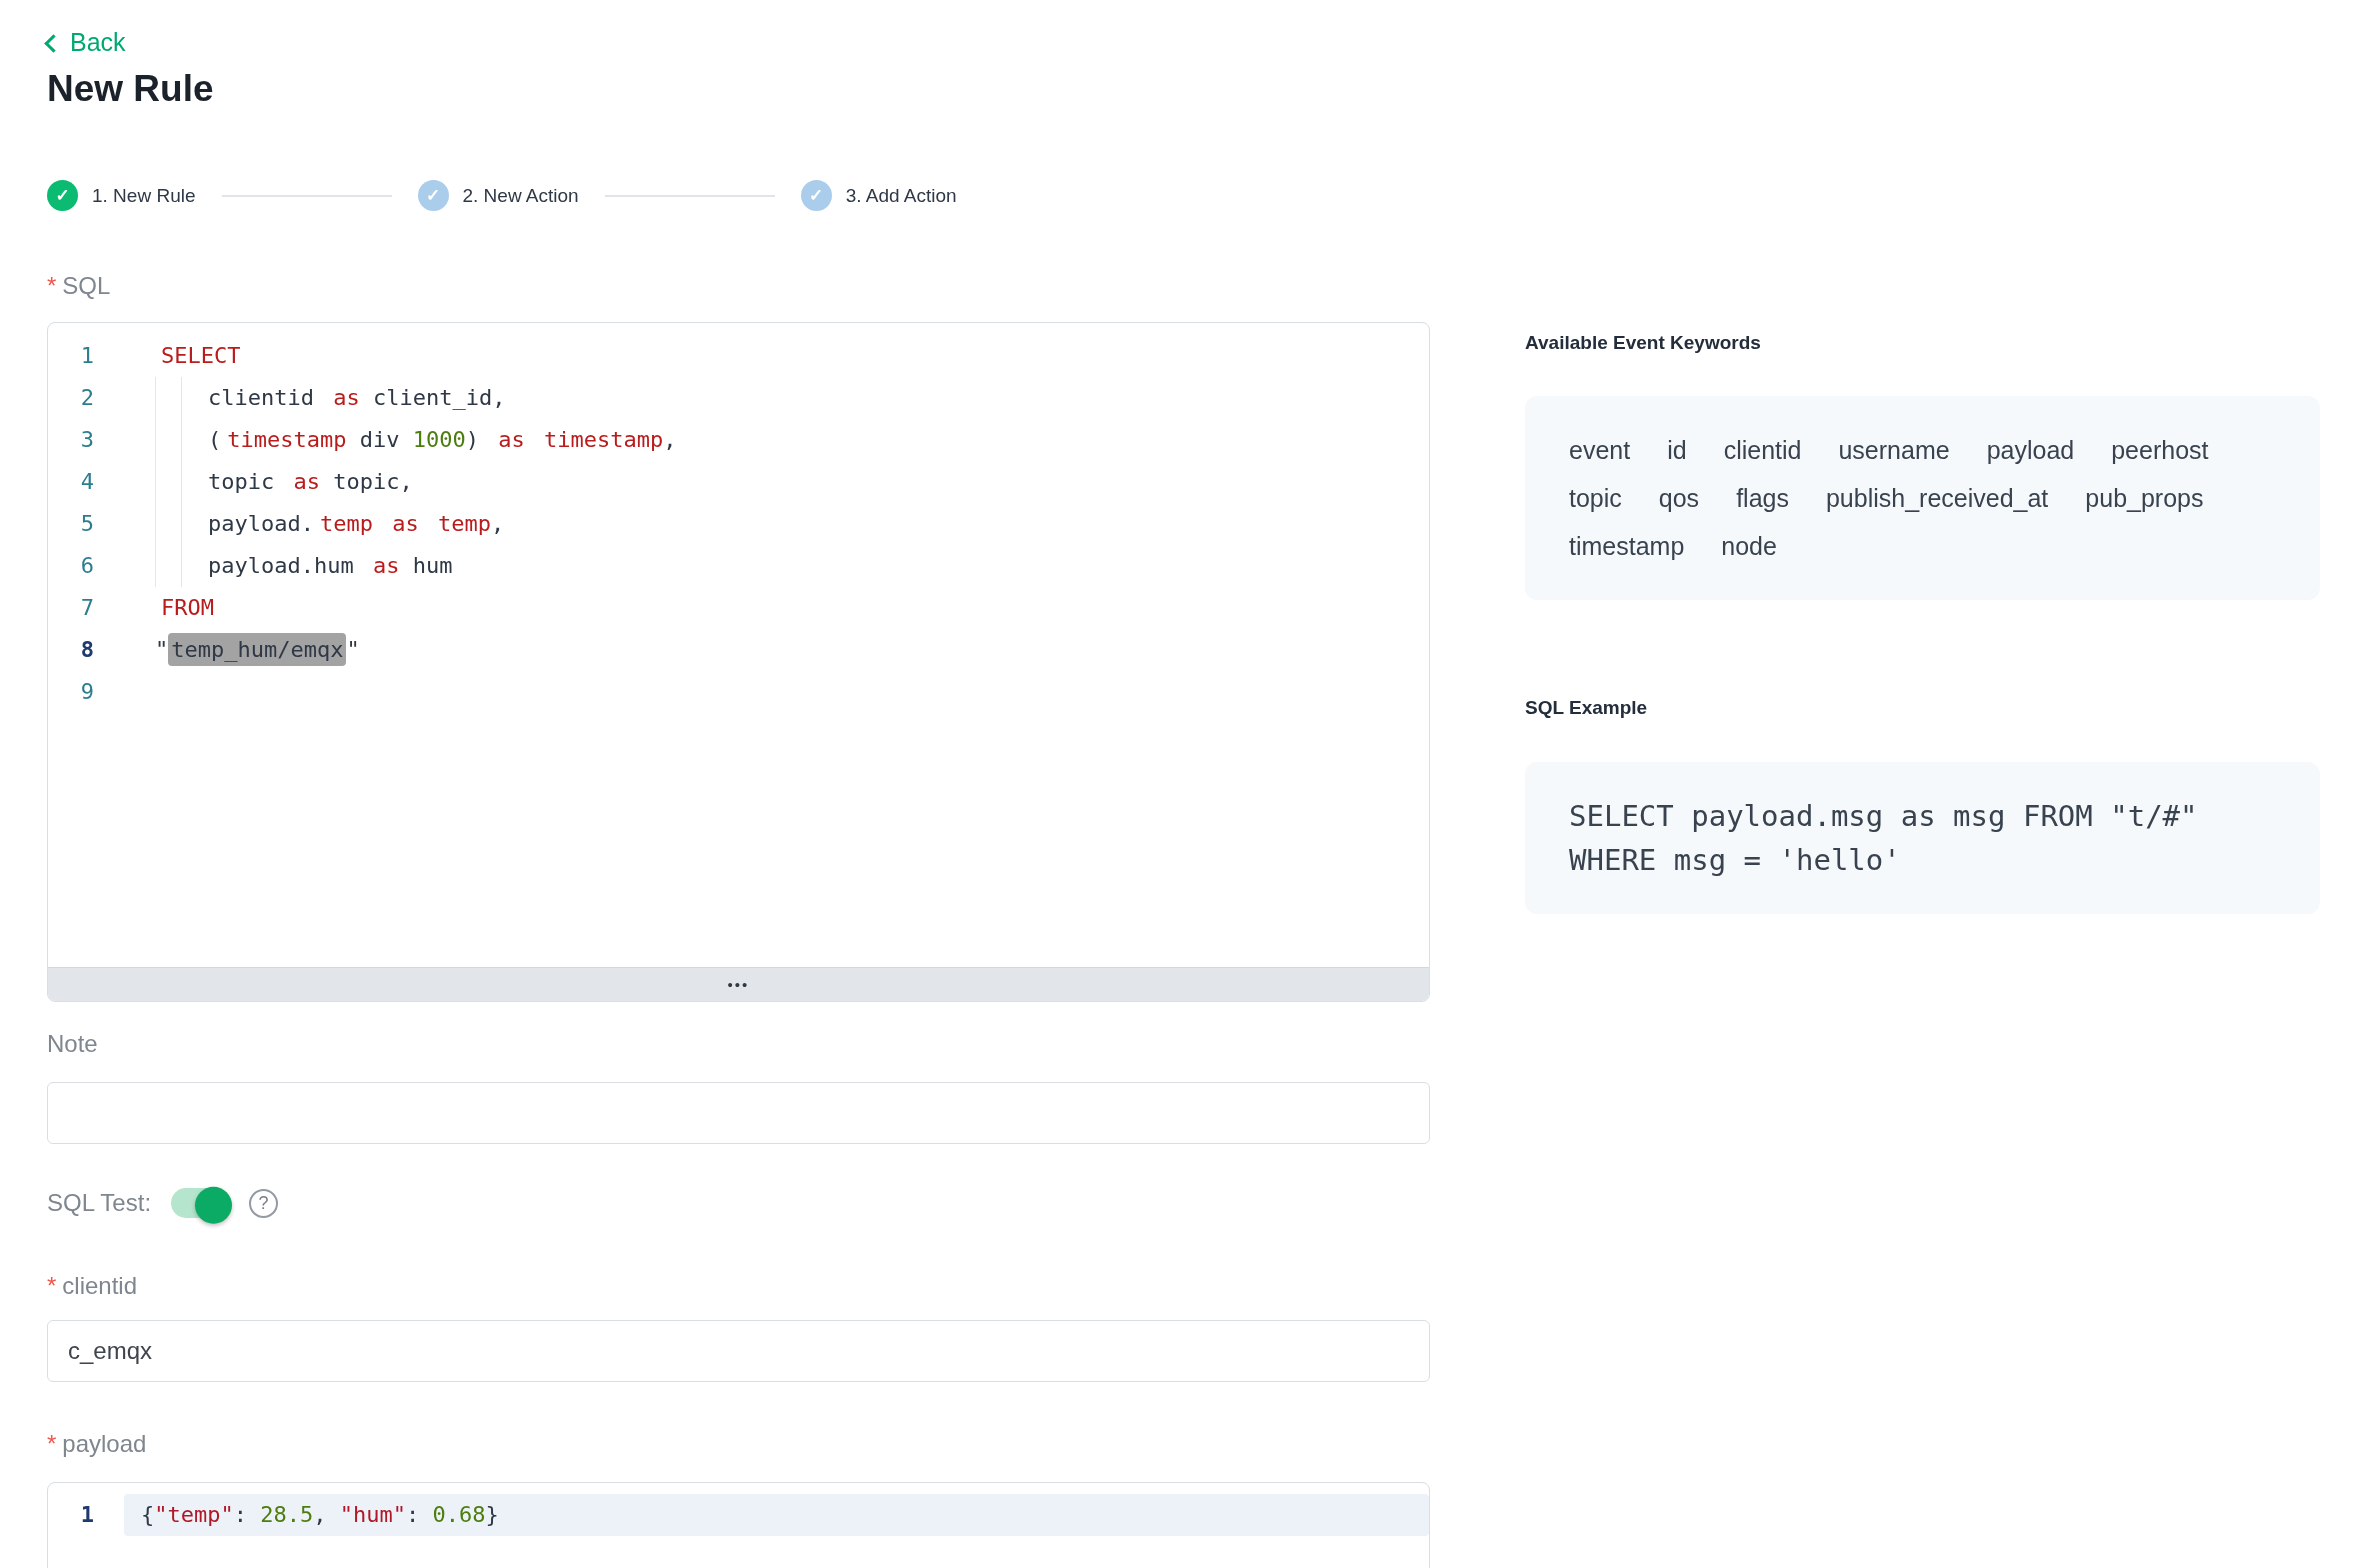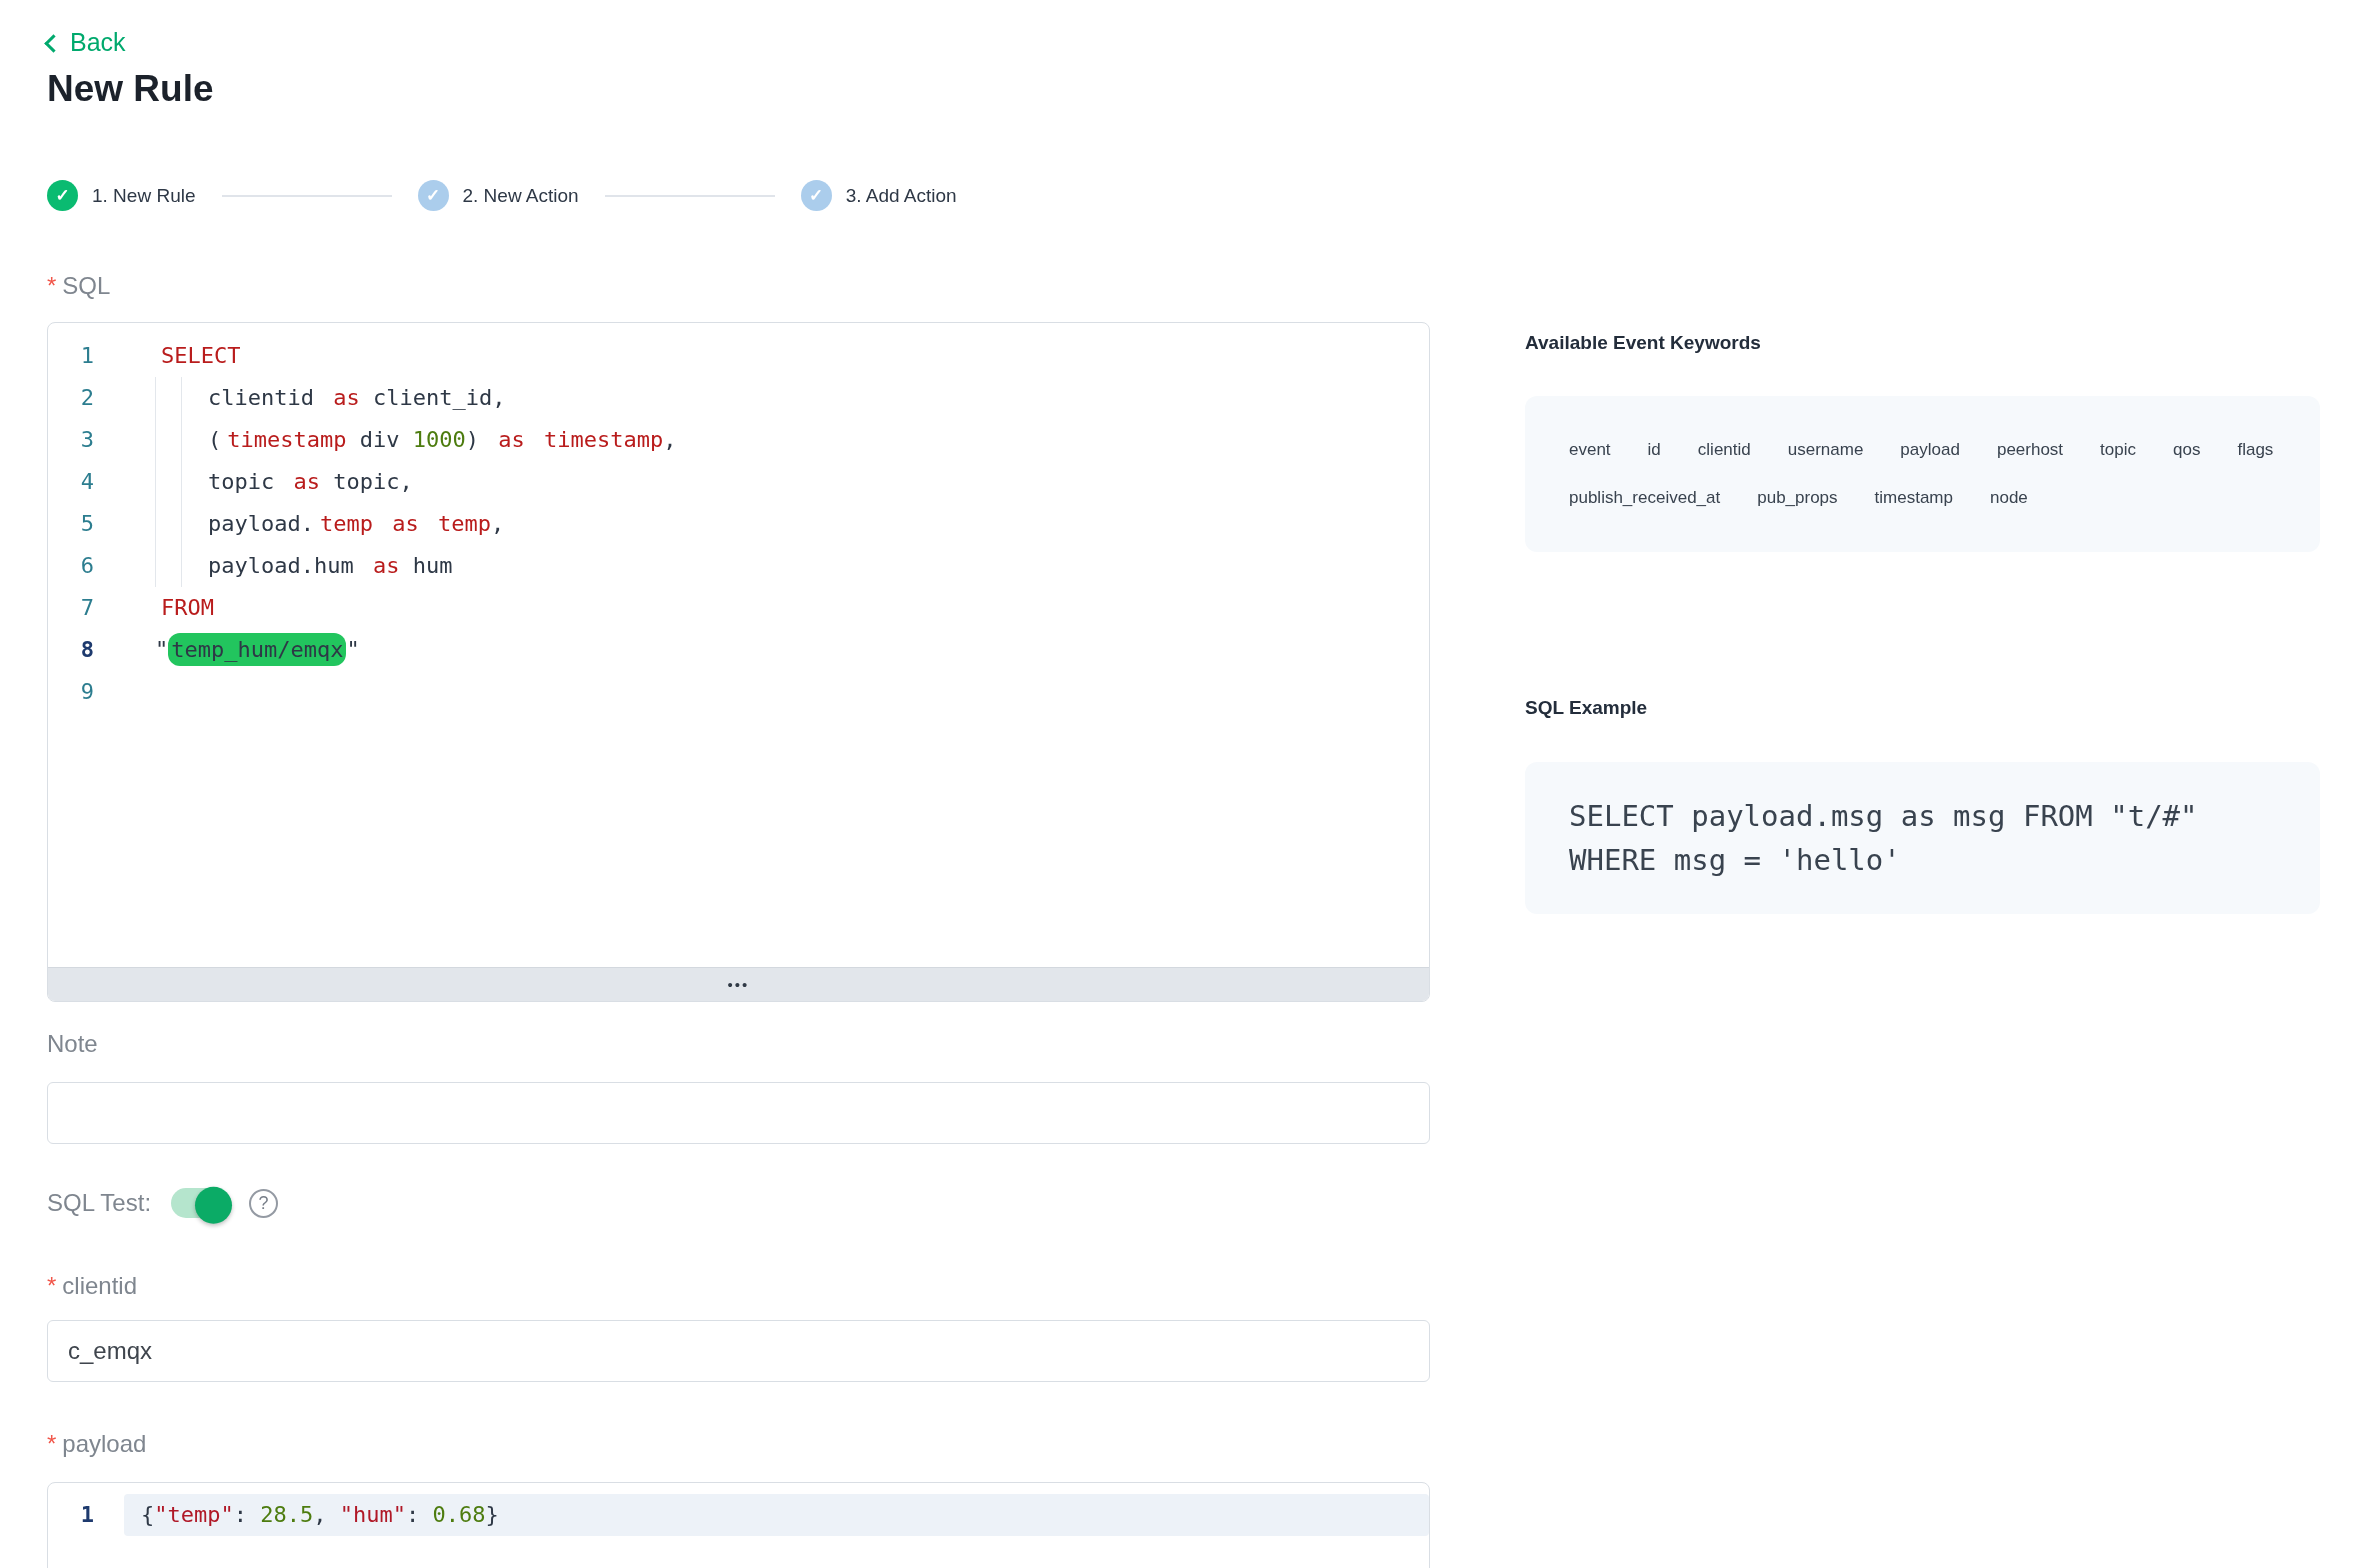--- a/index.html
+++ b/index.html
@@ -34,21 +34,21 @@
   .editor-body { height:644px; padding-top:12px; font-family:"DejaVu Sans Mono", monospace;
                  font-size:22px; line-height:42px; }
   .cm-line { display:flex; position:relative; }
   .gutter { width:46px; flex:none; text-align:right; color:#2c7d8f; z-index:1; }
   .cm-line.active .gutter { color:#1e3a6e; font-weight:700; }
   .code { margin-left:61px; position:relative; white-space:pre; z-index:1; }
   .guide { position:absolute; top:0; bottom:0; width:1px; background:#e3e7ec; }
   .tok-kw  { color:#b91c1c;margin-left:6px; }
   .tok-num { color:#4d7c0f; }
   .tok-str { color:#b01827; }
-  .tok-hl  { background:#22c55e; border-radius:12px; padding:4px 3px; }
+  .tok-hl  { background:#a3a3a3; border-radius:4px; padding:4px 3px; }
   .line-bg { position:absolute; left:76px; right:0; top:1px; bottom:1px;
              background:#edf2f8; border-radius:4px; z-index:0; }
   .resize-handle { height:34px; background:#e2e6eb; border-top:1px solid #d3d8de;
                    display:flex; align-items:center; justify-content:center;
                    color:#303a46; font-size:15px; letter-spacing:2px; cursor:row-resize; }
 
   
   .text-input { left:47px; width:1383px; height:62px; border:1px solid #d9dee4; border-radius:6px;
                 background:#fff; font-size:24px; color:#3f454d; padding:0 20px;
                 font-family:"Liberation Sans", sans-serif; outline:none; }
@@ -65,21 +65,21 @@
   .payload-shell { left:47px; top:1482px; width:1383px; height:140px; border:1px solid #d9dee4;
                    border-radius:8px; background:#fff; overflow:hidden; }
   .payload-body { padding-top:10px; font-family:"DejaVu Sans Mono", monospace; font-size:22px; line-height:44px; }
   .payload-body .gutter { color:#23366f; font-weight:700; }
   .payload-body .code { margin-left:47px; }
 
   
   .side-title { left:1525px; font-size:19px; font-weight:700; color:#232d3b; }
   .side-panel { left:1525px; width:795px; background:#f6f9fc; border-radius:12px; }
   .keywords-panel { top:396px; padding:30px 44px; display:flex; flex-wrap:wrap;
-                    column-gap:37px; font-size:17px; line-height:48px; color:#39434f; }
+                    column-gap:37px; font-size:25px; line-height:48px; color:#39434f; }
   .example-panel { top:762px; padding:32px 44px; font-family:"DejaVu Sans Mono", monospace;
                    font-size:29px; line-height:44px; color:#39434f; white-space:pre; }
 </style>
 </head>
 <body>
 
 <div class="abs back-link">
   <span class="back-chevron"></span>
   <span>Back</span>
 </div>

